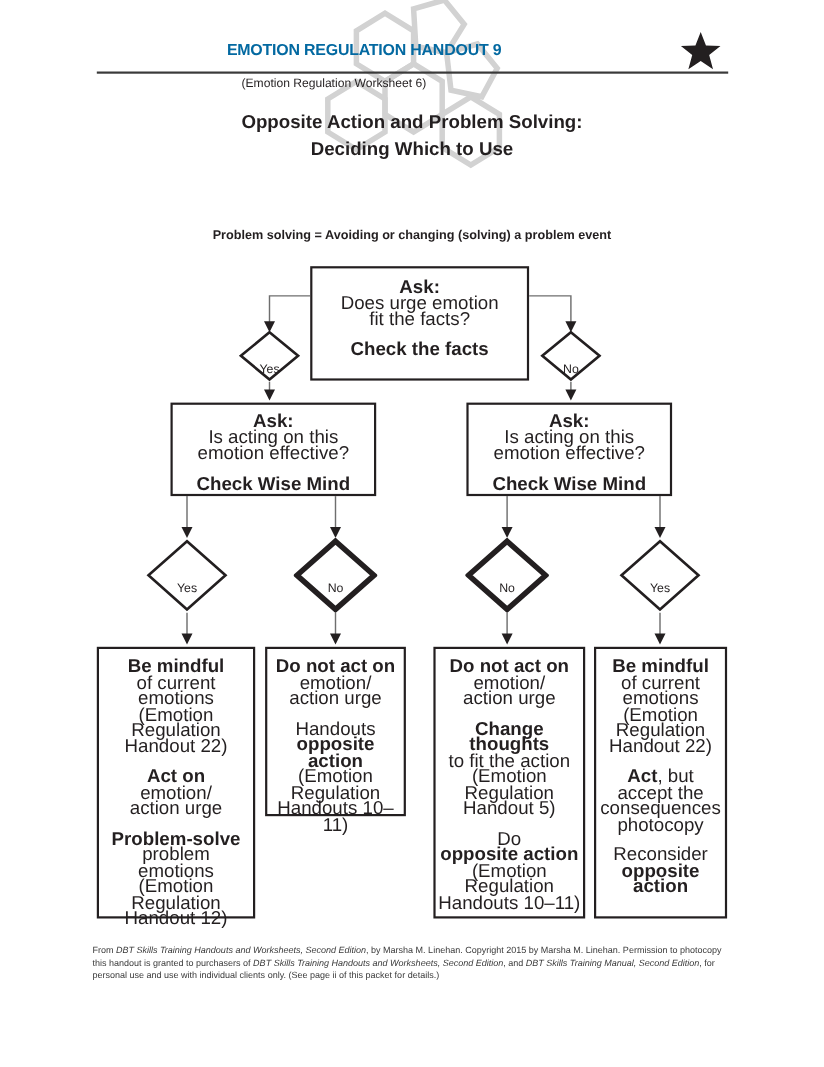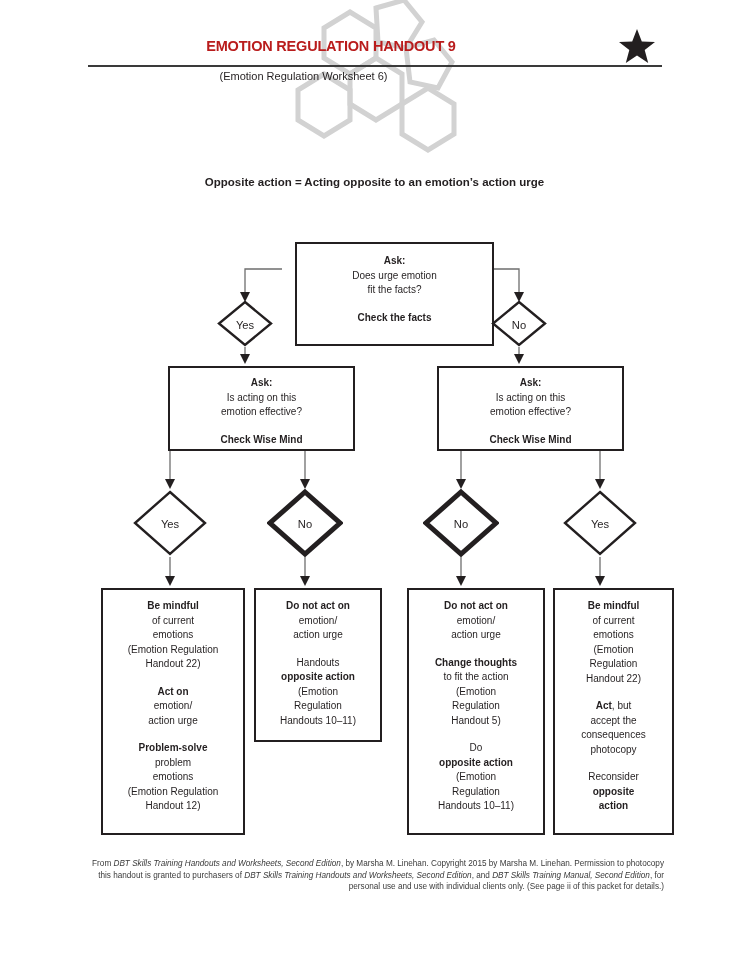--- a/index.html
+++ b/index.html
@@ -42,21 +42,21 @@
   #handout-title {
     position: absolute;
     left: 0;
     top: 38px;
     width: 662px;
     text-align: center;
     font-size: 14.5px;
     font-weight: bold;
     letter-spacing: -0.2px;
     z-index: 2;
-    color: #b91c1c;
+    color: #0369a1;
   }
   #header-rule {
     position: absolute;
     left: 88px;
     top: 65px;
     width: 574px;
     height: 2px;
     background: #3a3a3a;
     z-index: 2;
   }
@@ -108,24 +108,23 @@
   }
 
   
   .node-box {
     position: absolute;
     box-sizing: border-box;
     border: 2px solid #231f20;
     background: #ffffff;
     z-index: 2;
     text-align: center;
-    font-size: 10px;
+    font-size: 17px;
     line-height: 14.5px;
     color: #231f20;
-    margin-left: 13px;
   }
   .node-box .b { font-weight: bold; }
   .node-box p { margin: 0; }
   .node-box .gap { height: 13px; }
 
   #box-ask-facts {
     left: 282px; top: 242px; width: 199px; height: 104px;
     padding-top: 10px;
   }
   #box-wise-left {
@@ -142,39 +141,39 @@
   #box-out-4 { left: 540px; top: 588px; width: 121px; height: 247px; padding-top: 9px; }
 
   
   .diamond-wrap {
     position: absolute;
     z-index: 2;
   }
   .diamond-wrap svg { display: block; }
   .diamond-label {
     position: absolute;
-    left: 0; top: 1px;
+    left: 0; top: 12px;
     width: 100%; height: 100%;
     display: flex;
     align-items: center;
     justify-content: center;
     font-size: 11.2px;
     color: #231f20;
   }
 
   
   #footer {
     position: absolute;
     left: 84px;
     top: 858px;
     width: 580px;
     font-size: 8.2px;
     line-height: 11.5px;
     color: #3a3a3a;
-    text-align: right;
+    text-align: left;
     z-index: 2;
   }
   #footer i { font-style: italic; }
 </style>
 </head>
 <body>
 
 <div id="page">
 
   <svg id="watermark" viewBox="0 0 180 160" fill="none" stroke="#d2d2d2" stroke-width="5">
@@ -189,22 +188,26 @@
   <svg id="star" viewBox="0 0 38 38">
     <polygon fill="#231f20" points="19,1 23.8,13.4 37,13.9 26.7,22.1 30.2,34.9 19,27.4 7.8,34.9 11.3,22.1 1,13.9 14.2,13.4"></polygon>
   </svg>
 
   <div id="handout-title">EMOTION REGULATION HANDOUT 9</div>
 
   <div id="header-rule"></div>
 
   <div id="worksheet-ref">(Emotion Regulation Worksheet 6)</div>
 
-
-  <div class="definition" id="def-1">Opposite action = Acting opposite to an emotion’s action urge</div>
+  <div id="main-title">
+    <div>Opposite Action and Problem Solving:</div>
+    <div>Deciding Which to Use</div>
+  </div>
+
+  <div class="definition" id="def-2">Problem solving = Avoiding or changing (solving) a problem event</div>
 
   <svg id="flow" viewBox="0 0 749 970">
     <g stroke="#6e6e6e" stroke-width="1.3" fill="none">
 
       <path d="M282,269 L245,269 L245,300"></path>
 
       <path d="M481,269 L519,269 L519,300"></path>
 
       <path d="M245,347 L245,362"></path>
 

